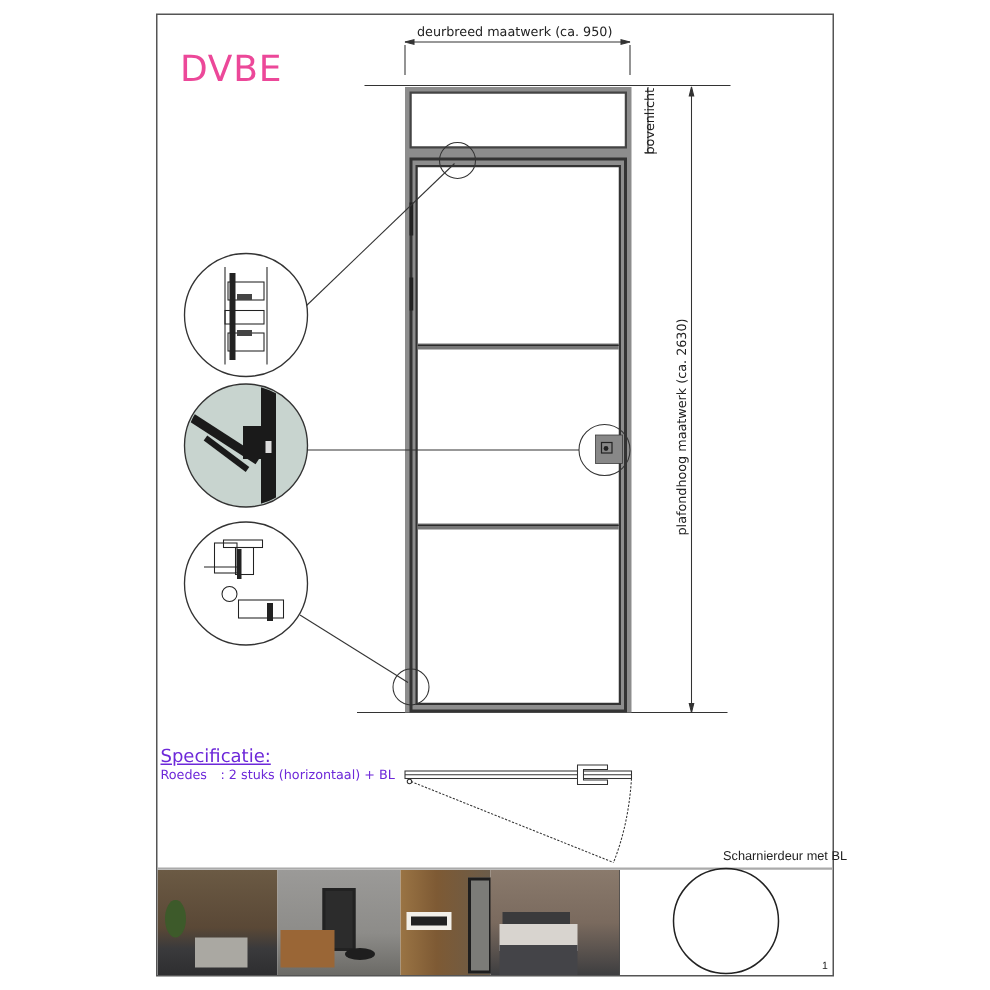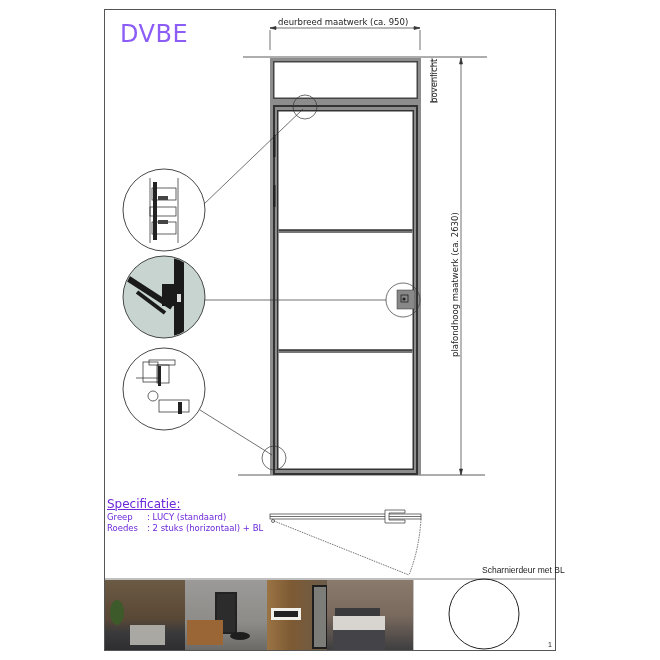--- a/index.html
+++ b/index.html
@@ -1,18 +1,18 @@
 <!DOCTYPE html>
 <html><head>
 <meta charset="utf-8">
 <style>
   html, body { margin: 0; padding: 0; background: #ffffff; }
   body { width: 660px; height: 660px; position: relative; overflow: hidden; font-family: "Liberation Sans", sans-serif; }
   .sheet { position: absolute; left: 104px; top: 9px; width: 452px; height: 642px; border: 1px solid #555; box-sizing: border-box; background: #fff; }
-  .title { position: absolute; left: 120px; top: 20px; font-size: 24px; color: #8b5cf6; font-family: "DejaVu Sans", sans-serif; letter-spacing: 0.5px; }
+  .title { position: absolute; left: 120px; top: 32px; font-size: 24px; color: #ec4899; font-family: "DejaVu Sans", sans-serif; letter-spacing: 0.5px; }
   .drawing { position: absolute; left: 0; top: 0; width: 660px; height: 660px; }
   .dim-text { position: absolute; font-size: 8.5px; color: #222; font-family: "DejaVu Sans", sans-serif; white-space: nowrap; }
   .vtext { transform: rotate(-90deg); transform-origin: left top; }
   .spec { position: absolute; left: 107px; top: 497px; font-family: "DejaVu Sans", sans-serif; color: #6d28d9; }
   .spec-title { font-size: 12px; text-decoration: underline; margin-bottom: 1px; }
   .spec-row { font-size: 8.5px; line-height: 11px; display: flex; }
   .spec-key { width: 40px; }
   .caption { position: absolute; left: 482px; top: 565px; font-size: 8.5px; color: #222; font-family: Liberation Sans, sans-serif; }
   .photo-strip { position: absolute; left: 105px; top: 580px; width: 308px; height: 70px; display: flex; overflow: hidden; }
   .photo { height: 100%; position: relative; }
@@ -143,24 +143,20 @@
   <circle cx="484" cy="614" r="35" fill="none" stroke="#222" stroke-width="1"></circle>
 </svg>
 
 <div class="dim-text" style="left:278px; top:17px;">deurbreed maatwerk (ca. 950)</div>
 <div class="dim-text vtext" style="left:429px; top:103px;">bovenlicht</div>
 <div class="dim-text vtext" style="left:450px; top:357px;">plafondhoog maatwerk (ca. 2630)</div>
 
 <div class="spec">
   <div class="spec-title">Specificatie:</div>
   <div class="spec-row">
-    <span class="spec-key">Greep</span>
-    <span>: LUCY (standaard)</span>
-  </div>
-  <div class="spec-row">
     <span class="spec-key">Roedes</span>
     <span>: 2 stuks (horizontaal) + BL</span>
   </div>
 </div>
 
 <div class="caption">Scharnierdeur met BL</div>
 
 <div class="photo-strip">
   <div class="photo" style="width:80px; background: linear-gradient(180deg,#6b5a44 0%,#5a4836 55%,#3a3a3c 75%,#2e2e30 100%);">
     <div style="position:absolute;left:5px;top:20px;width:14px;height:25px;background:#3d5a2a;border-radius:50%;"></div>

